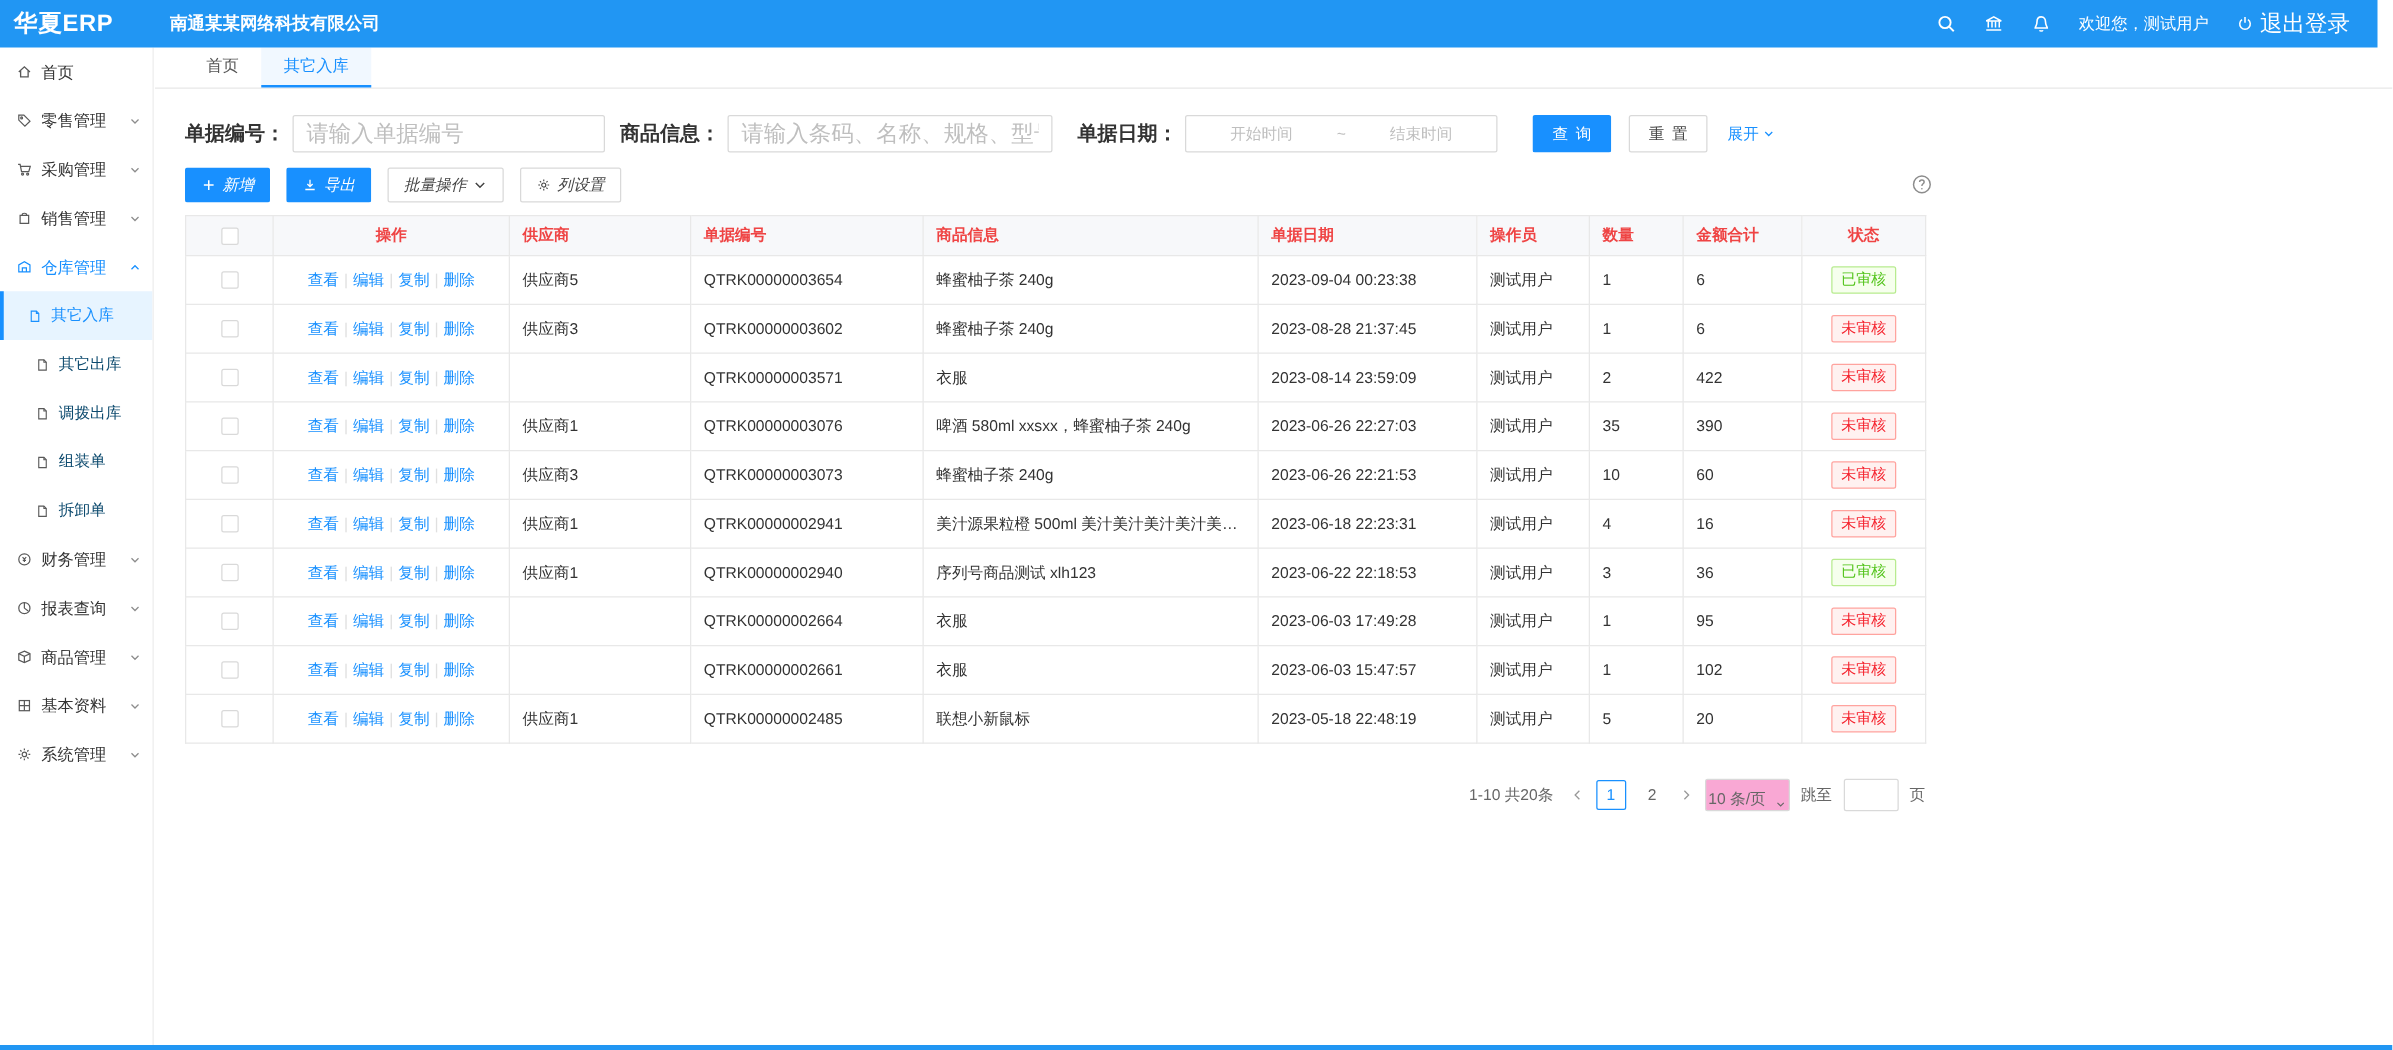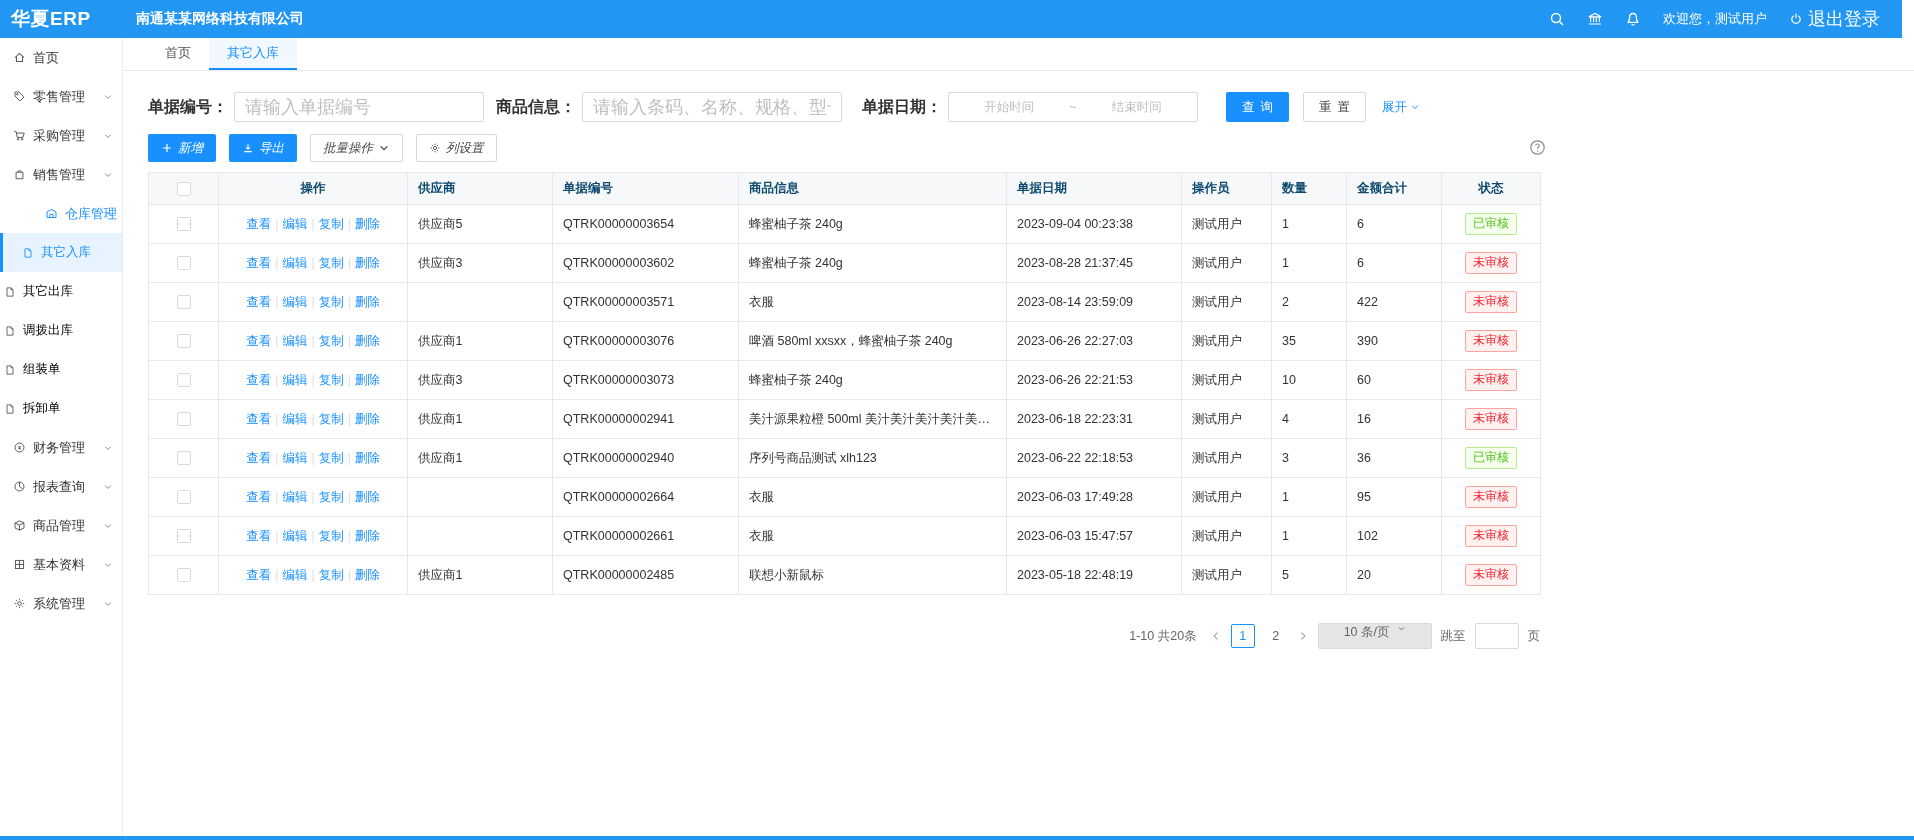--- a/index.html
+++ b/index.html
@@ -18,25 +18,25 @@
   .logout { display:flex; align-items:center; gap:5px; font-size:18px; cursor:pointer; }
   .logout .topbar-icon svg { width:14px; height:14px; }
 
   
   .sidebar { position:absolute; top:38px; left:0; width:123px; bottom:4px; background:#fff; border-right:1px solid #ededed; overflow:hidden; }
   .sb-item { position:relative; height:39px; display:flex; align-items:center; padding-left:13px; font-size:13px; color:#333; cursor:pointer; white-space:nowrap; }
   .sb-icon { display:inline-flex; margin-right:7px; color:#595959; flex:0 0 auto; }
   .sb-icon svg { width:13px; height:13px; }
   .sb-chevron { position:absolute; right:9px; display:inline-flex; color:#8c8c8c; }
   .sb-chevron svg { width:10px; height:10px; }
-  .sb-item.sub { padding-left:4px; font-size:12.5px; color:#000000; }
+  .sb-item.sub { padding-left:28px; font-size:12.5px; color:#0c4a6e; }
   .sb-item.sub .sb-icon svg { width:12px; height:12px; }
   .sb-item.active { background:#e7f4ff; color:#1890ff; border-left:3px solid #1890ff; padding-left:19px; }
   .sb-item.active .sb-icon { color:#1890ff; }
-  .sb-item.expanded { color:#1890ff;margin-left:32px; }
+  .sb-item.expanded { color:#1890ff; }
   .sb-item.expanded .sb-icon, .sb-item.expanded .sb-chevron { color:#1890ff; }
 
   
   .main { position:absolute; top:38px; left:124px; right:0; bottom:4px; background:#fff; }
   .tabbar { height:33px; border-bottom:1px solid #e8e8e8; display:flex; align-items:flex-end; padding-left:23px; }
   .tab { padding:0 18px; height:32px; line-height:30px; font-size:13px; color:#555; cursor:pointer; }
   .tab.active { color:#1890ff; background:#f1f8ff; border-bottom:2px solid #1890ff; }
   .content { margin-left:24px; width:1398px; padding-top:21px; position:relative; }
 
   
@@ -62,21 +62,21 @@
   .toolbar-row { display:flex; align-items:center; gap:13px; margin-bottom:9px; position:relative; height:30px; }
   .btn.sm { height:28px; padding:0 12px;font-style:italic; }
   .btn-icon { display:inline-flex; }
   .btn-icon svg { width:12px; height:12px; }
   .help-icon { position:absolute; right:0; top:6px; display:inline-flex; color:#8c8c8c; cursor:pointer; }
   .help-icon svg { width:17px; height:17px; }
 
   
   table { border-collapse:collapse; table-layout:fixed; width:1392px; font-size:12.5px; color:#333; }
   th, td { border:1px solid #e8e8e8; padding:0 10px; overflow:hidden; white-space:nowrap; text-overflow:ellipsis; text-align:left; }
-  th { background:#f7f8fa; font-weight:600; height:32px; color:#0c4a6e; }
+  th { background:#f7f8fa; font-weight:600; height:32px; color:#ef4444; }
   td { height:39px; background:#fff; }
   .col-cb { width:70px; }
   .col-0 { width:189px; text-align:center; }
   .col-1 { width:145px; }
   .col-2 { width:186px; }
   .col-3 { width:268px; }
   .col-4 { width:175px; }
   .col-5 { width:90px; }
   .col-6 { width:75px; }
   .col-7 { width:95px; }
@@ -90,21 +90,21 @@
   .badge-red { color:#f5222d; border-color:#ffa39e; background:#fff1f0; }
 
   
   .pagination { display:flex; align-items:center; justify-content:flex-end; gap:9px; margin-top:28px; font-size:12.5px; color:#666; width:1392px; }
   .pg-total { margin-right:4px; }
   .page-arrow { display:inline-flex; color:#999; cursor:pointer; }
   .page-arrow svg { width:12px; height:12px; }
   .pages { display:flex; align-items:center; gap:9px; }
   .page-btn { min-width:24px; height:24px; display:flex; align-items:center; justify-content:center; border-radius:2px; cursor:pointer; color:#666; }
   .page-btn.current { border:1px solid #1890ff; color:#1890ff; background:#fff; }
-  .page-size { height:26px; border:1px solid #d9d9d9; border-radius:2px; padding:0 25px; display:flex; align-items:flex-start; gap:7px; color:#666; cursor:pointer; background:#e5e5e5; }
+  .page-size { height:26px; border:1px solid #d9d9d9; border-radius:2px; padding:0 2px; display:flex; align-items:flex-end; gap:7px; color:#666; cursor:pointer; background:#f9a8d4; }
   .page-size .caret svg { width:9px; height:9px; }
   .jump-input { width:44px; height:26px; border:1px solid #d9d9d9; border-radius:2px; outline:none; font-family:inherit; padding:0 6px; font-size:12.5px; }
 
   .bottom-strip { position:absolute; left:0; right:0; bottom:0; height:4px; background:#2196f3; }
 </style>
 </head>
 <body>
 
 <div class="app">
 

